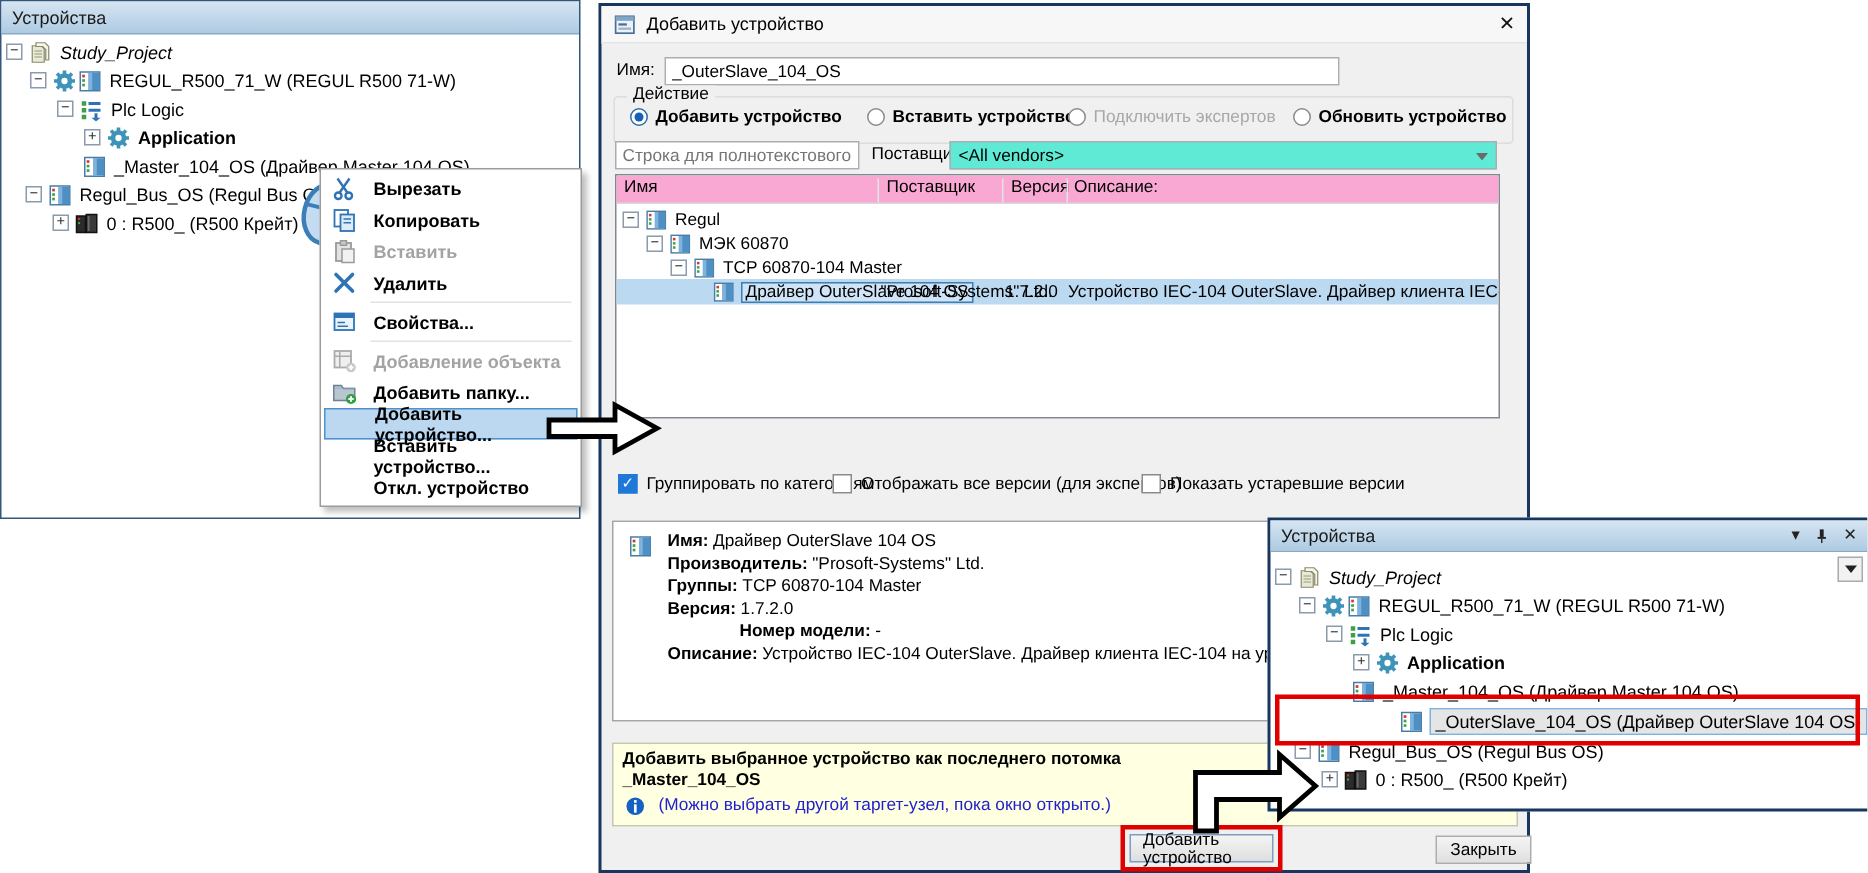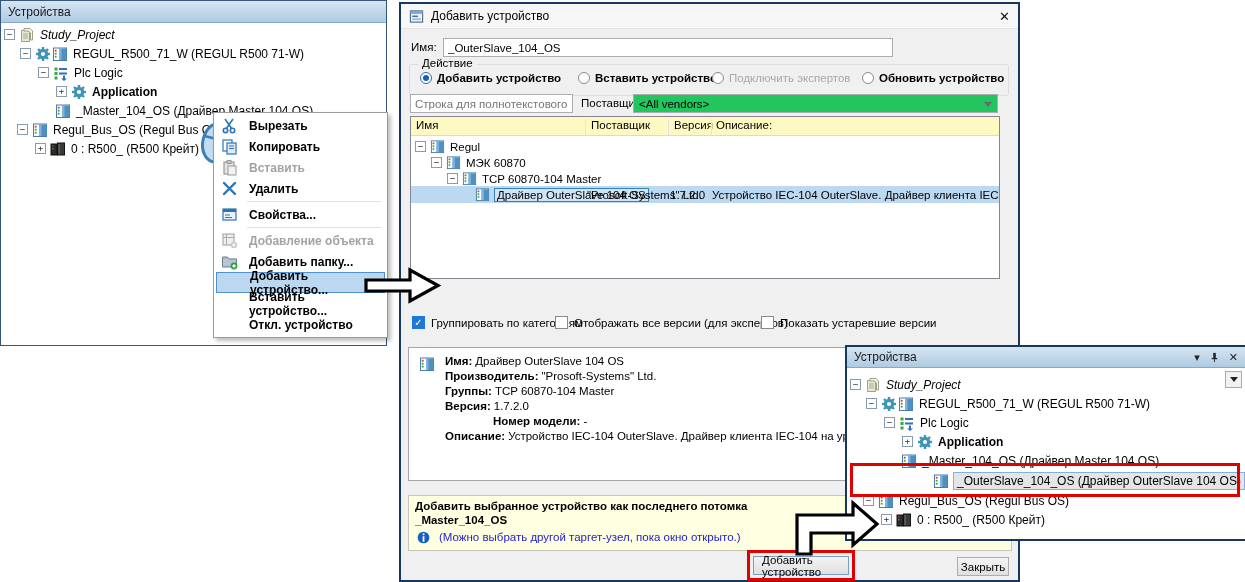--- a/index.html
+++ b/index.html
@@ -44,27 +44,27 @@
              font-family:inherit;font-size:11.5px;padding:0 4px;box-sizing:border-box;}
   .grp{position:absolute;border:1px solid #DCDCDC;border-radius:3px;}
   .grp-lbl{position:absolute;top:-8px;left:8px;background:#F0F0F0;padding:0 4px;font-size:11.5px;}
   .radio{display:inline-flex;align-items:center;gap:5px;font-size:11.5px;}
   .rdot{width:12px;height:12px;border-radius:50%;border:1px solid #8A8A8A;background:#fff;
         display:inline-block;box-sizing:border-box;position:relative;}
   .radio.on .rdot{border-color:#2D6DA8;}
   .radio.on .rdot::after{content:"";position:absolute;left:2px;top:2px;width:6px;height:6px;
         border-radius:50%;background:#1460B8;}
   .radio.off-dis{color:#A8A8A8;}
-  .combo{position:absolute;height:19px;background:#22c55e;border:1px solid #ABADB3;
+  .combo{position:absolute;height:19px;background:#5eead4;border:1px solid #ABADB3;
          display:flex;align-items:center;padding:0 20px 0 5px;font-size:11.5px;box-sizing:border-box;}
   .combo .chev{position:absolute;right:5px;top:7px;width:0;height:0;border-left:4px solid transparent;
          border-right:4px solid transparent;border-top:5px solid #6A6A6A;}
   #listbox{position:absolute;left:9px;top:112px;width:588px;height:161px;background:#fff;
            border:1px solid #828790;font-size:11.5px;overflow:hidden;}
-  .lb-hdr{position:absolute;left:0;top:0;right:0;height:18px;background:#fef9c3;
+  .lb-hdr{position:absolute;left:0;top:0;right:0;height:18px;background:#f9a8d4;
           border-bottom:1px solid #D9D9D9;}
   .lb-hdr span{position:absolute;top:2px;}
   .lb-col-sep{position:absolute;top:0;bottom:0;width:1px;background:#E4E4E4;}
   .lbrow{position:absolute;height:17px;display:flex;align-items:center;white-space:nowrap;}
   .lbrow .ticon{width:15px;height:15px;}
   .selrow-bg{position:absolute;left:0;width:100%;height:17px;background:#BCD9F2;}
   .cbx{display:inline-flex;align-items:center;gap:6px;font-size:11.5px;}
   .cbox{width:13px;height:13px;border:1px solid #8A8A8A;background:#fff;box-sizing:border-box;
         display:inline-flex;align-items:center;justify-content:center;}
   .cbx.on .cbox{background:#1E78D7;border-color:#1E78D7;color:#fff;font-size:10px;font-weight:bold;}
@@ -448,21 +448,21 @@
     <svg style="position:absolute;left:8px;top:35px;width:13px;height:13px;">
           <use href="#i-info"></use>
         </svg>
     <div style="position:absolute;left:30px;top:35px;color:#2222CC;">(Можно выбрать другой таргет-узел, пока окно открыто.)</div>
   </div>
 
   <div class="btn" style="left:352px;top:552px;width:96px;">
     <span>Добавить устройство</span>
   </div>
   <div class="redbox" style="left:346px;top:546px;width:102px;height:25px;"></div>
-  <div class="btn" style="left:556px;top:553px;width:52px;border-color:#ADADAD;">
+  <div class="btn" style="left:556px;top:553px;width:64px;border-color:#ADADAD;">
     <span>Закрыть</span>
   </div>
 </div>
 
 <svg class="overlay" style="left:785px;top:498px;width:100px;height:62px;">
   <path d="M12,56 L12,17 L68,17 L68,5 L92,26 L68,47 L68,35 L26,35 L26,56 Z" fill="#fff" stroke="#000" stroke-width="3.2"></path>
 </svg>
 
 <div id="rpanel">
   <div class="panel-hdr">

